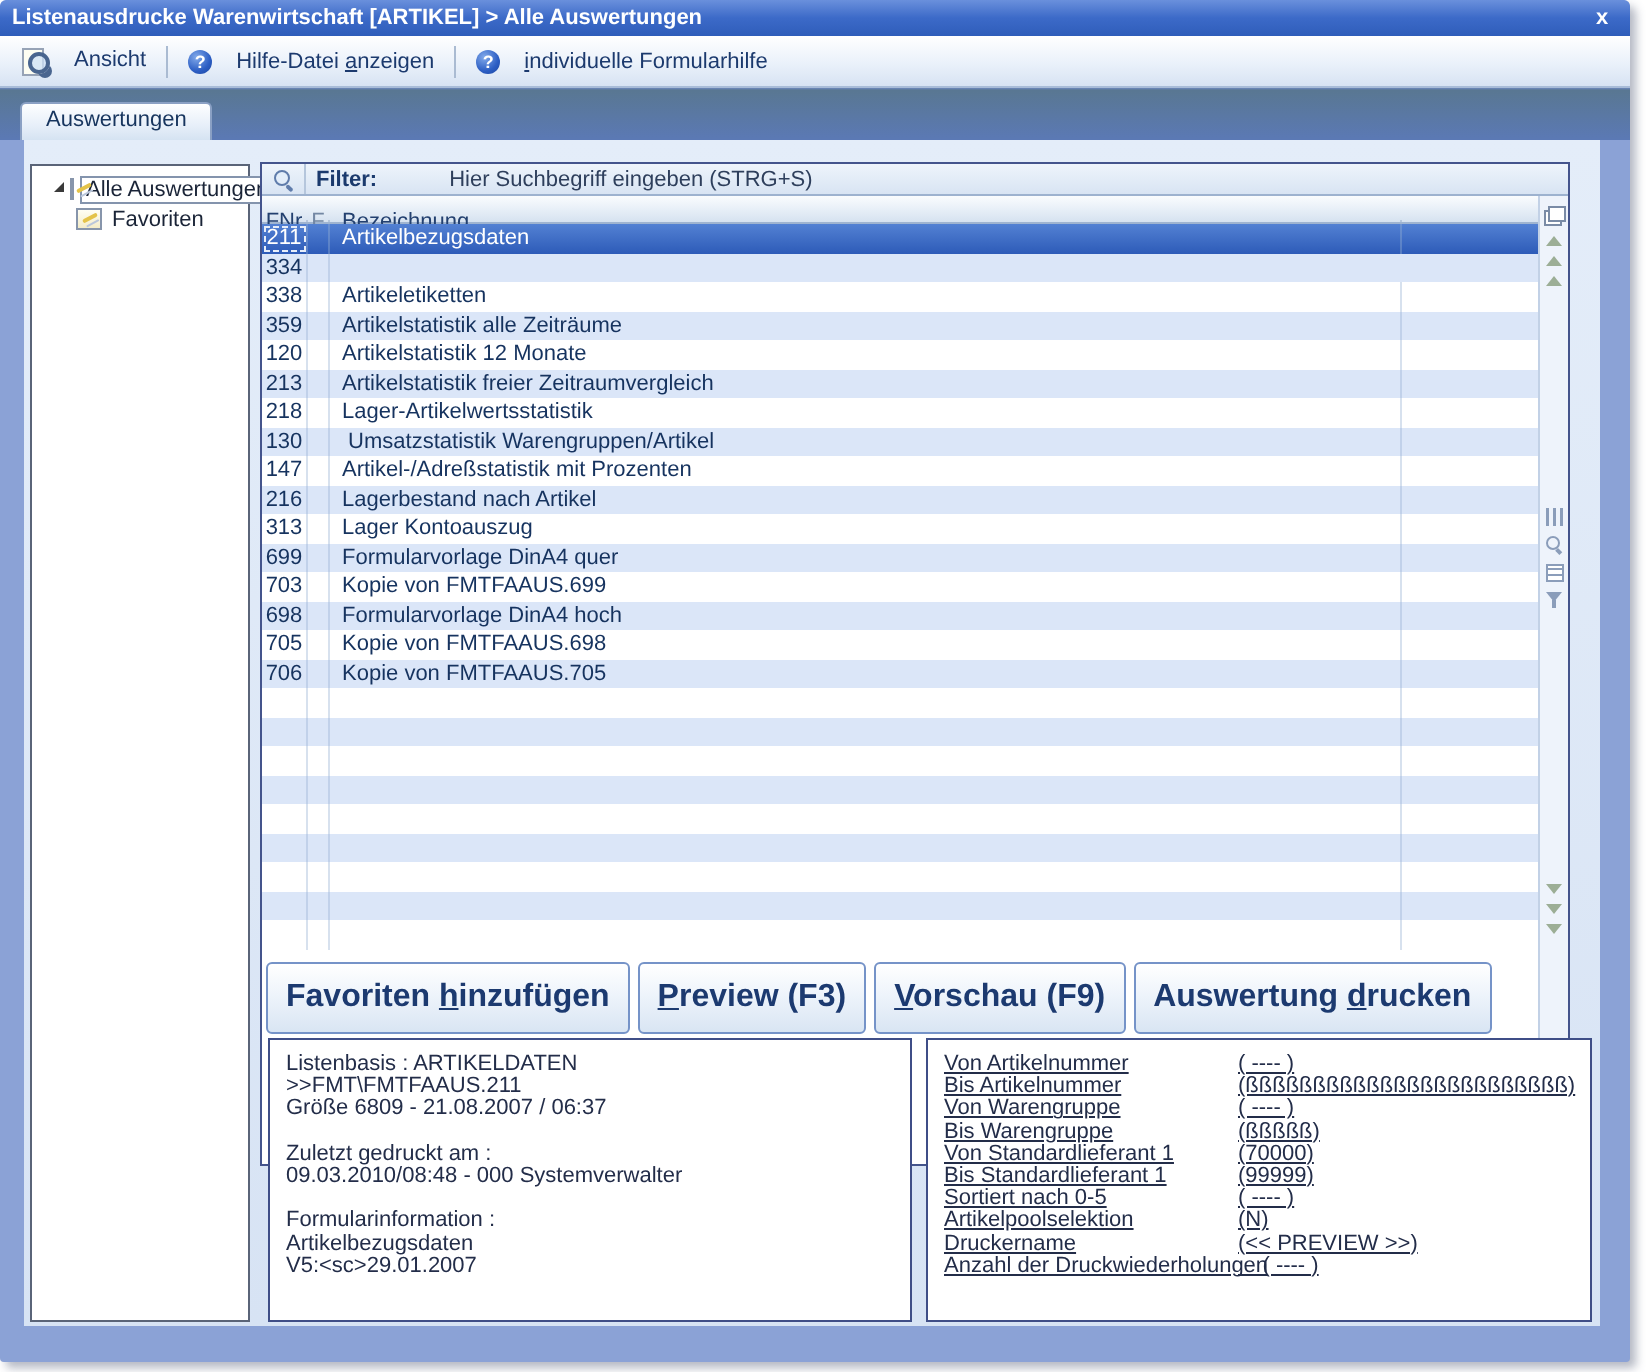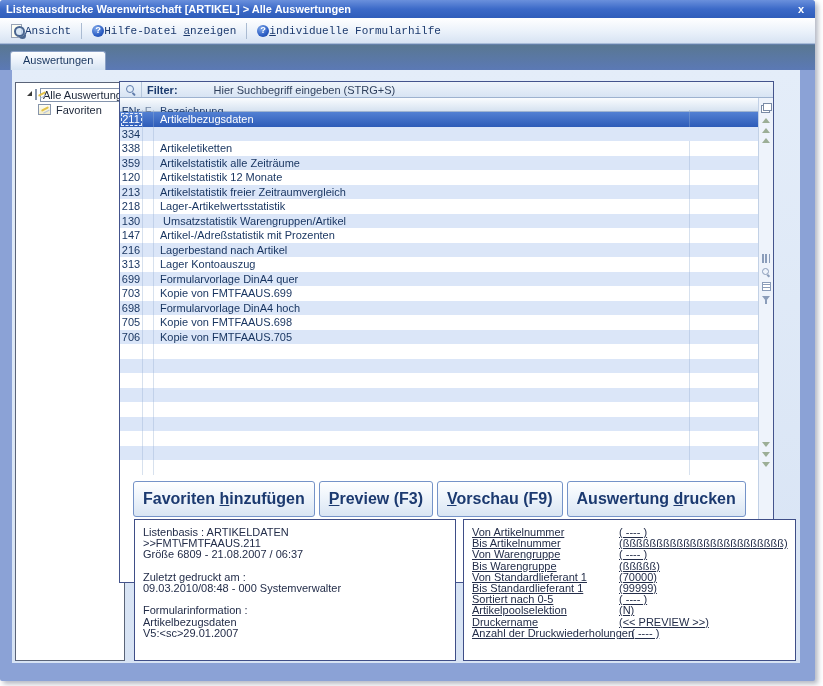--- a/index.html
+++ b/index.html
@@ -16,22 +16,22 @@
     background:linear-gradient(#6a90dc,#3c6ac8 50%,#2f5dba);
     border-radius:3px 3px 0 0; display:flex; align-items:center; padding:0 6px;
     color:#fff; font-weight:bold; }
   .titlebar .close { margin-left:auto; width:16px; text-align:center; cursor:default;
     font-weight:bold; color:#fff; }
 
   
   .toolbar { position:absolute; left:0; top:18px; width:100%; height:26px;
     background:linear-gradient(#ffffff,#eaf1fa 55%,#d7e3f3);
     border-bottom:1px solid #a8bcd8; display:flex; align-items:center; padding:0 4px; }
-  .tbtn { display:flex; align-items:center; gap:0; padding:2px 6px; border-radius:2px;
-    color:#1c3a6e; cursor:default;font-family:Liberation Mono, monospace; }
+  .tbtn { display:flex; gap:12px; padding:2px 6px; border-radius:2px;
+    color:#1c3a6e; cursor:default; }
   .tsep { width:1px; height:16px; background:#aabbd2; margin:0 4px; }
 
   .icon-help { width:12px; height:12px; border-radius:50%;
     background:radial-gradient(circle at 35% 30%, #82aaea, #2c5ec4 60%, #1c459e);
     color:#fff; font-size:9px; font-weight:bold; line-height:12px; text-align:center; }
   .icon-help::after { content:"?"; }
   .icon-view { position:relative; width:15px; height:13px; }
   .icon-view::before { content:""; position:absolute; left:1px; top:0; width:9px; height:12px;
     background:#fdfdf2; border:1px solid #97a3b6; }
   .icon-view::after { content:""; position:absolute; right:0; top:2px; width:7px; height:7px;
@@ -60,21 +60,21 @@
     border-bottom:5px solid #3a3a3a; margin:0 3px 2px 10px; }
   .icon-form { position:relative; width:13px; height:11px; margin-right:3px;
     background:linear-gradient(#fffef4,#f3ecc8); border:1px solid #8795ab; }
   .icon-form::after { content:""; position:absolute; left:2px; top:3px; width:8px; height:2px;
     background:#e4c349; transform:rotate(-28deg); border-radius:1px;
     box-shadow:0 3px 0 -0.5px #b9c6da; }
   .tree-label { padding:0 2px; }
   .tree-item.selected .tree-label { border:1px solid #8494ad; background:#fff; }
 
   
-  .list-panel { position:absolute; left:107px; top:11px; width:655px; height:502px;
+  .list-panel { position:absolute; left:118px; top:11px; width:655px; height:502px;
     background:#fff; border:1px solid #44548c; display:flex; flex-direction:column; }
   .filter-bar { height:16px; flex:0 0 16px; display:flex; align-items:center;
     background:linear-gradient(#eef4fb,#d8e4f3); border-bottom:1px solid #9db2cf; }
   .filter-iconbox { width:22px; align-self:stretch; display:flex; align-items:center;
     justify-content:center; border-right:1px solid #b5c6dc; }
   .icon-mag { position:relative; width:10px; height:10px; }
   .icon-mag::before { content:""; position:absolute; left:0; top:0; width:6px; height:6px;
     border:1.5px solid #5f7cab; border-radius:50%; background:rgba(226,238,250,.8); }
   .icon-mag::after { content:""; position:absolute; left:7px; top:7px; width:3.5px; height:1.7px;
     background:#5f7cab; transform:rotate(45deg); transform-origin:0 0; border-radius:1px; }

